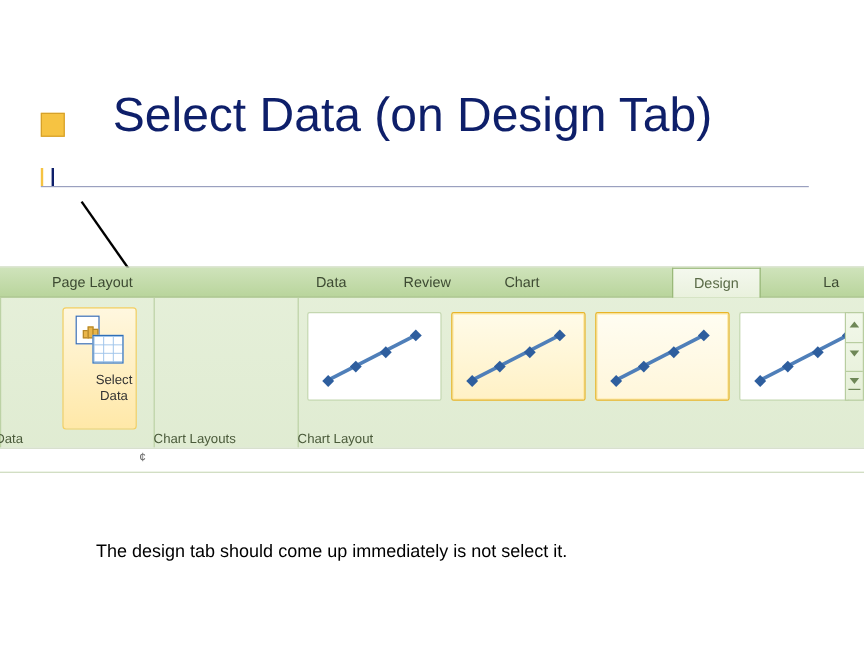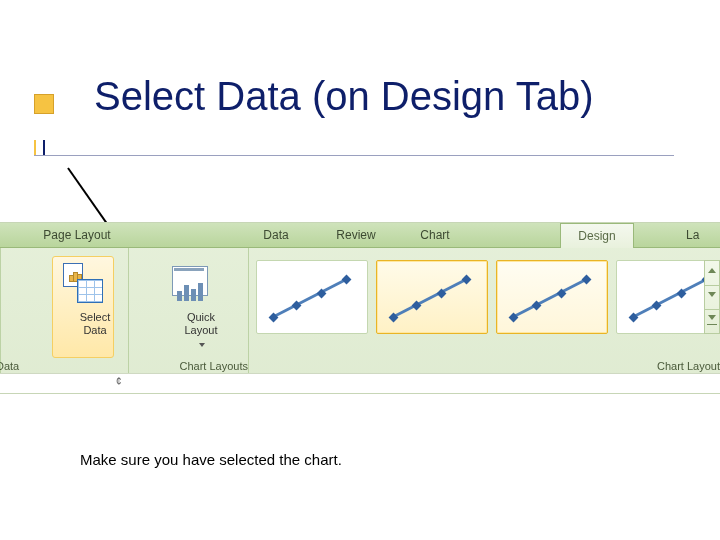--- a/index.html
+++ b/index.html
@@ -14,21 +14,21 @@
   .arrow-line{width:100px;height:0;border-top:2px solid #000;transform-origin:left center;transform:rotate(55deg);}
   .arrow-head{position:absolute;left:55px;top:77px;width:0;height:0;border-left:5px solid transparent;border-right:5px solid transparent;border-top:9px solid #000;transform:rotate(-35deg);}
 
   .shot{position:absolute;left:0;top:222px;width:720px;height:170px;overflow:hidden;border-top:1px solid #c7d6b6;border-bottom:1px solid #c7d6b6;
         background:linear-gradient(#e6f0da,#dfebd1);}
   .tabs{position:relative;height:24px;background:linear-gradient(#cfe3bb,#b9d59c);border-bottom:1px solid #9ab97a;font-size:12px;color:#3d4a32;}
   .tab{position:absolute;top:0;height:24px;line-height:24px;text-align:center;}
   .tab.active{background:linear-gradient(#f4f8ee,#e9f1dd);border-left:1px solid #9ab97a;border-right:1px solid #9ab97a;border-top:1px solid #9ab97a;color:#5a6b47;font-weight:500;}
   .ribbon{position:relative;height:126px;}
   .group{position:absolute;top:0;height:126px;border-right:1px solid #bcd2a5;}
-  .group-label{position:absolute;left:0;right:0;bottom:2px;text-align:right;font-size:11px;color:#4a5a3a;}
+  .group-label{position:absolute;left:0;right:0;bottom:2px;text-align:left;font-size:11px;color:#4a5a3a;}
   .vbtn{position:absolute;top:8px;width:60px;height:96px;text-align:center;font-size:11px;color:#333;border:1px solid transparent;border-radius:3px;padding-top:4px;}
   .vbtn.hover{border-color:#f5cf62;background:linear-gradient(#fff7df,#ffe8a8);}
   .vbtn .lbl{display:block;line-height:13px;margin-top:6px;margin-left:24px;}
   .icon-box{margin:0 auto;width:44px;height:44px;position:relative;}
   .sd-doc{position:absolute;left:2px;top:2px;width:18px;height:22px;background:#fff;border:1px solid #3b6fb4;}
   .sd-grid{position:absolute;right:2px;bottom:2px;width:24px;height:22px;background:#fff;border:1px solid #2f6fb6;
            background-image:linear-gradient(#9ec3ea 1px,transparent 1px),linear-gradient(90deg,#9ec3ea 1px,transparent 1px);
            background-size:8px 7px;}
   .sd-bars{position:absolute;left:5px;top:6px;width:12px;height:12px;}
   .sd-bars span{position:absolute;bottom:0;width:3px;background:#eab64a;border:1px solid #b5882b;}
@@ -99,31 +99,20 @@
                 <span style="left:8px;height:6px"></span>
               </div>
             </div>
             <div class="sd-grid"></div>
           </div>
           <span class="lbl"><span>Select</span><br><span>Data</span></span>
         </div>
       </div>
 
       <div class="group" style="left:128px;width:120px">
-        <div class="vbtn" style="left:30px">
-          <div class="icon-box">
-            <div class="ql-frame"></div>
-            <div class="ql-title"></div>
-            <div class="ql-bar" style="left:10px;height:10px"></div>
-            <div class="ql-bar" style="left:17px;height:16px"></div>
-            <div class="ql-bar" style="left:24px;height:12px"></div>
-            <div class="ql-bar" style="left:31px;height:18px"></div>
-          </div>
-          <span class="lbl"><span>Quick</span><br><span>Layout</span> <span class="drop"></span></span>
-        </div>
         <div class="group-label">Chart Layouts</div>
       </div>
 
       <div class="group" style="left:248px;width:472px;border-right:none">
         <div class="gallery-row">
 
           <div class="gallery-item">
             <svg class="series" viewBox="0 0 94 72">
               <line x1="8" y1="56" x2="82" y2="18"></line>
               <rect class="pt" x="5" y="53" width="7" height="7"></rect>
@@ -174,16 +163,16 @@
         <div class="group-label">Chart Layout</div>
       </div>
 
     </div>
 
     <div style="position:absolute;left:0;right:0;top:150px;height:20px;background:#fff;border-top:1px solid #cfd9c2"></div>
     <div style="position:absolute;left:116px;top:153px;font-size:10px;color:#666">¢</div>
   </div>
 
   <div class="caption">
-    <div>Make sure you have selected the chart.</div>
+    <div>The design tab should come up immediately is not select it.</div>
   </div>
 
 </div>
 
 </body></html>

